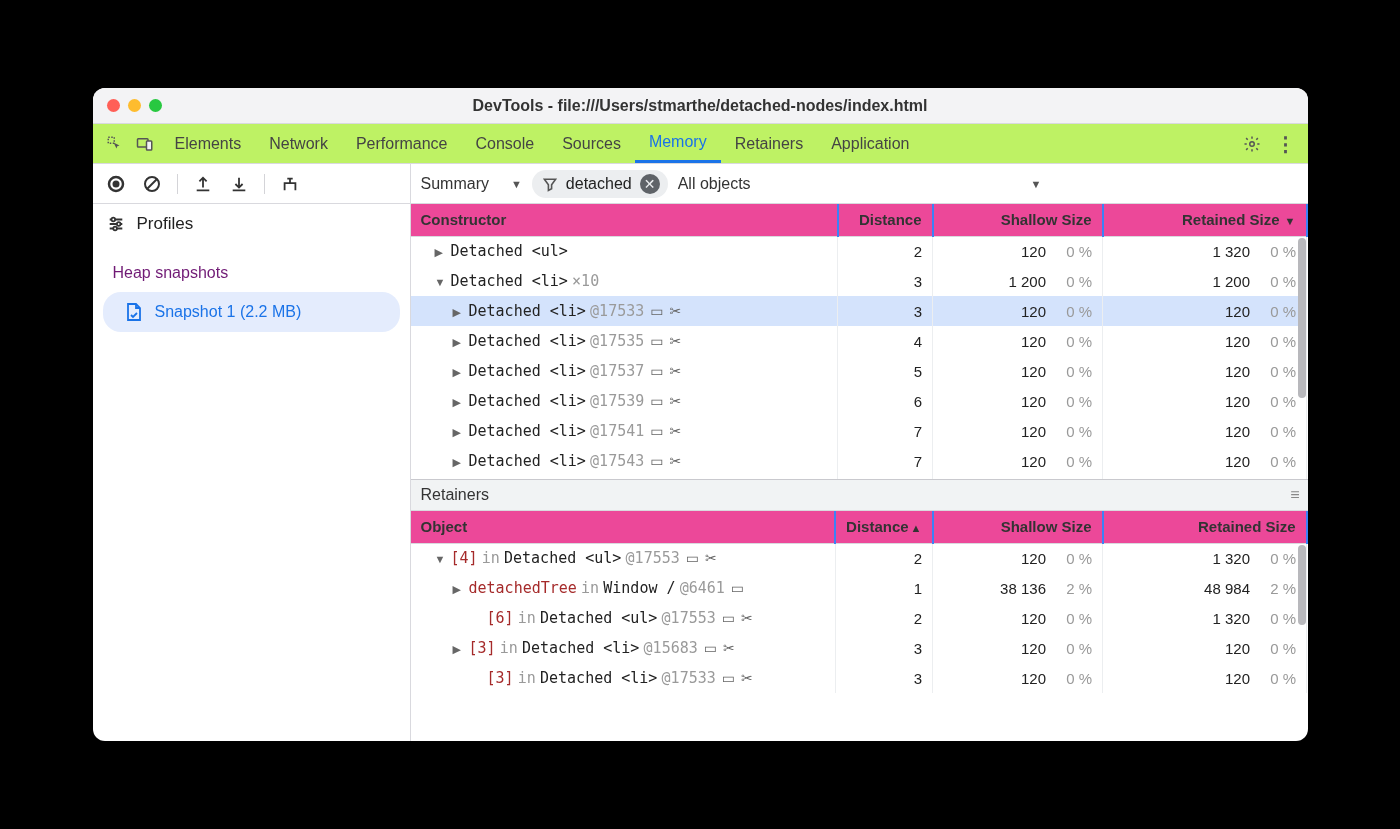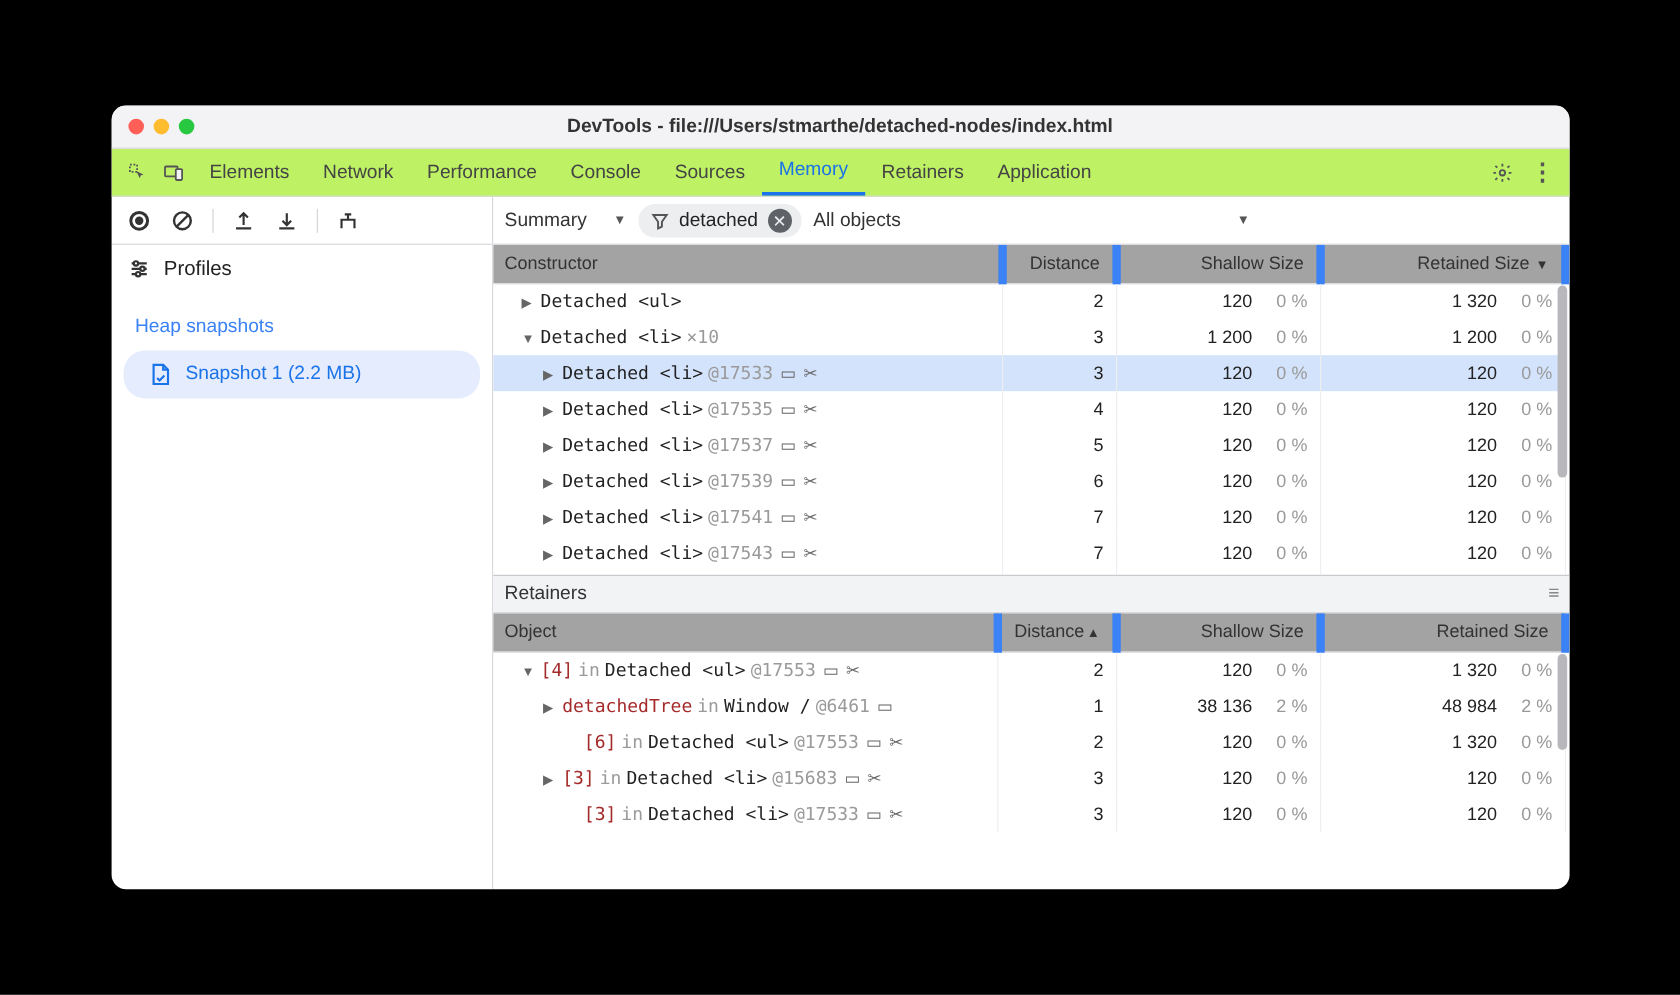--- a/index.html
+++ b/index.html
@@ -120,21 +120,21 @@
   }
   .sb-profiles {
     display: flex;
     align-items: center;
     gap: 12px;
     padding: 10px 14px;
     font-size: 17px;
   }
   .sb-heading {
     padding: 20px 20px 6px 20px;
-    color: #3b82f6;
+    color: #701a75;
     font-size: 16px;
   }
   .sb-item {
     display: flex;
     align-items: center;
     gap: 12px;
     padding: 10px 16px 10px 22px;
     background: #e4ecfd;
     border-radius: 18px;
     margin: 4px 10px;
@@ -174,24 +174,24 @@
     font-size: 14px;
     color:#eceef0;
   }
   .table {
     width: 100%;
     border-collapse: collapse;
     font-size: 15px;
   }
   .table th {
     text-align: left;
-    font-weight: 400;
-    background: #a3a3a3;
-    border-bottom: 1px solid #d9d9de;
-    border-right: 7px solid #3b82f6;
+    font-weight: 700;
+    background: #ec4899;
+    border-bottom: 1px solid #d9d9de;
+    border-right: 2px solid #3b82f6;
     padding: 6px 10px;
     color: #333;
     height: 32px;
   }
   .table td {
     padding: 4px 10px;
     height: 30px;
     white-space: nowrap;
     border-right: 1px solid #eceef0;
   }

